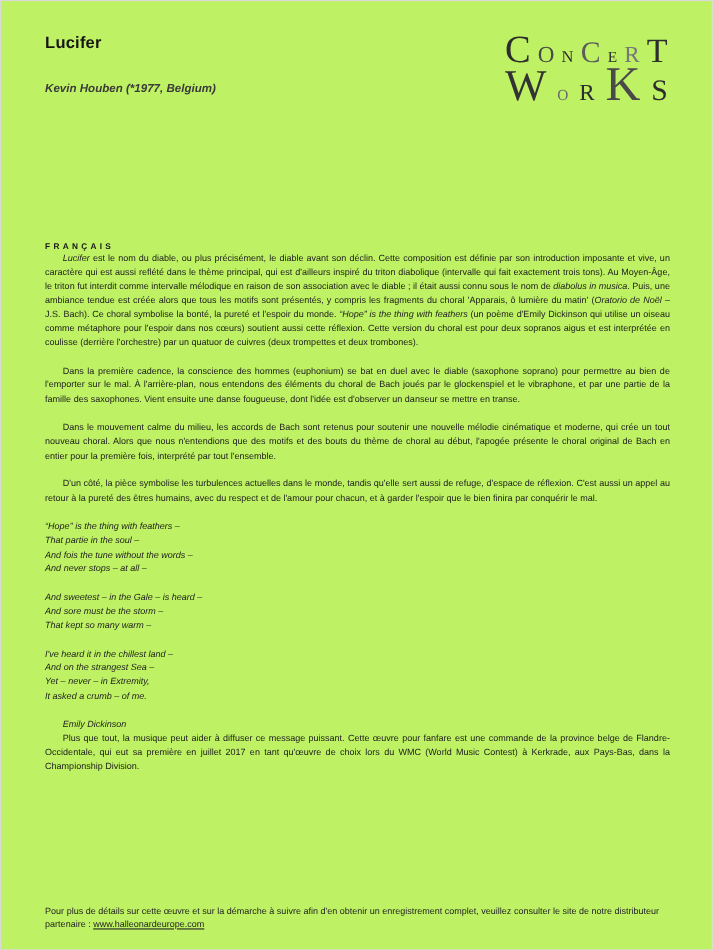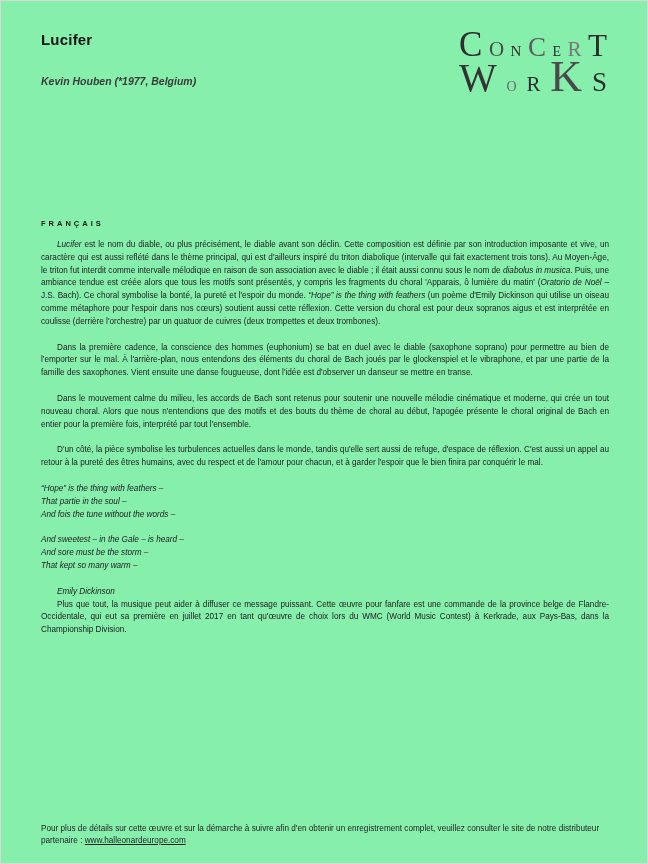--- a/index.html
+++ b/index.html
@@ -3,21 +3,21 @@
 <meta charset="utf-8">
 <style>
   * { margin:0; padding:0; box-sizing:border-box; }
   html, body { background:#ffffff; }
   body {
     width:648px; height:864px; position:relative;
     font-family:"Liberation Sans", sans-serif;
     color:#1c1c1c;
   }
   .page {
-    position:absolute; inset:0; background:#86efac;
+    position:absolute; inset:0; background:#bef264;
     border:1px solid #d9d9d9; overflow:hidden;
   }
 
   
   .header { position:absolute; top:30px; left:40px; }
   .title { font-size:15px; font-weight:700; color:#151515; letter-spacing:.2px; }
   .composer { margin-top:27px; font-size:10.5px; font-weight:700; font-style:italic; color:#3b3b3b; }
 
   
   .logo { position:absolute; top:26px; right:40px; width:148px; font-family:"Liberation Serif", serif; }
@@ -31,21 +31,21 @@
   .logo-line1 span:nth-child(6){ font-size:21px; color:#787878; }
   .logo-line1 span:nth-child(7){ font-size:31px; color:#2d2d2d; }
   .logo-line2 span:nth-child(1){ font-size:40px; color:#333333; }
   .logo-line2 span:nth-child(2){ font-size:14px; color:#6a6a6a; }
   .logo-line2 span:nth-child(3){ font-size:21px; color:#2d2d2d; }
   .logo-line2 span:nth-child(4){ font-size:44px; color:#4a4a4a; }
   .logo-line2 span:nth-child(5){ font-size:27px; color:#2d2d2d; }
 
   
   .main { position:absolute; top:218px; left:40px; width:568px; }
-  .lang { font-size:7.5px; font-weight:700; letter-spacing:3px; color:#151515; margin-bottom:11px; }
+  .lang { font-size:7.5px; font-weight:700; letter-spacing:3px; color:#151515; margin-bottom:1px; }
   .para {
     font-size:8.2px; line-height:12.8px; text-align:justify;
     text-indent:16px; margin-bottom:13px; color:#1c1c1c;
   }
   .para i { font-style:italic; }
 
   .poem { font-size:8.2px; line-height:12.8px; font-style:italic; color:#1c1c1c; }
   .stanza { margin-bottom:13px; }
   .poem-author {
     margin-left:16px; font-size:8.2px; line-height:12.8px;
@@ -94,25 +94,32 @@
         <p class="para"><i>Lucifer</i><span> est le nom du diable, ou plus précisément, le diable avant son déclin. Cette composition est définie par son introduction imposante et vive, un caractère qui est aussi reflété dans le thème principal, qui est d'ailleurs inspiré du triton diabolique (intervalle qui fait exactement trois tons). Au Moyen-Âge, le triton fut interdit comme intervalle mélodique en raison de son association avec le diable ; il était aussi connu sous le nom de </span><i>diabolus in musica</i><span>. Puis, une ambiance tendue est créée alors que tous les motifs sont présentés, y compris les fragments du choral 'Apparais, ô lumière du matin' (</span><i>Oratorio de Noël</i><span> – J.S. Bach). Ce choral symbolise la bonté, la pureté et l'espoir du monde. </span><i>“Hope” is the thing with feathers</i><span> (un poème d'Emily Dickinson qui utilise un oiseau comme métaphore pour l'espoir dans nos cœurs) soutient aussi cette réflexion. Cette version du choral est pour deux sopranos aigus et est interprétée en coulisse (derrière l'orchestre) par un quatuor de cuivres (deux trompettes et deux trombones).</span></p>
         <p class="para"><span>Dans la première cadence, la conscience des hommes (euphonium) se bat en duel avec le diable (saxophone soprano) pour permettre au bien de l'emporter sur le mal. À l'arrière-plan, nous entendons des éléments du choral de Bach joués par le glockenspiel et le vibraphone, et par une partie de la famille des saxophones. Vient ensuite une danse fougueuse, dont l'idée est d'observer un danseur se mettre en transe.</span></p>
         <p class="para"><span>Dans le mouvement calme du milieu, les accords de Bach sont retenus pour soutenir une nouvelle mélodie cinématique et moderne, qui crée un tout nouveau choral. Alors que nous n'entendions que des motifs et des bouts du thème de choral au début, l'apogée présente le choral original de Bach en entier pour la première fois, interprété par tout l'ensemble.</span></p>
         <p class="para"><span>D'un côté, la pièce symbolise les turbulences actuelles dans le monde, tandis qu'elle sert aussi de refuge, d'espace de réflexion. C'est aussi un appel au retour à la pureté des êtres humains, avec du respect et de l'amour pour chacun, et à garder l'espoir que le bien finira par conquérir le mal.</span></p>
       </div>
     <div class="poem">
         <div class="stanza">
           <div class="poem-line">“Hope” is the thing with feathers –</div>
           <div class="poem-line">That partie in the soul –</div>
           <div class="poem-line">And fois the tune without the words –</div>
+          <div class="poem-line">And never stops – at all –</div>
         </div>
         <div class="stanza">
           <div class="poem-line">And sweetest – in the Gale – is heard –</div>
           <div class="poem-line">And sore must be the storm –</div>
           <div class="poem-line">That kept so many warm –</div>
+        </div>
+        <div class="stanza">
+          <div class="poem-line">I've heard it in the chillest land –</div>
+          <div class="poem-line">And on the strangest Sea –</div>
+          <div class="poem-line">Yet – never – in Extremity,</div>
+          <div class="poem-line">It asked a crumb – of me.</div>
         </div>
       </div>
     <div class="poem-author">Emily Dickinson</div>
     <p class="para">Plus que tout, la musique peut aider à diffuser ce message puissant. Cette œuvre pour fanfare est une commande de la province belge de Flandre-Occidentale, qui eut sa première en juillet 2017 en tant qu'œuvre de choix lors du WMC (World Music Contest) à Kerkrade, aux Pays-Bas, dans la Championship Division.</p>
   </div>
 
   <div class="footer">
     <span>Pour plus de détails sur cette œuvre et sur la démarche à suivre afin d'en obtenir un enregistrement complet, veuillez consulter le site de notre distributeur partenaire : </span><a>www.halleonardeurope.com</a>
   </div>
 

